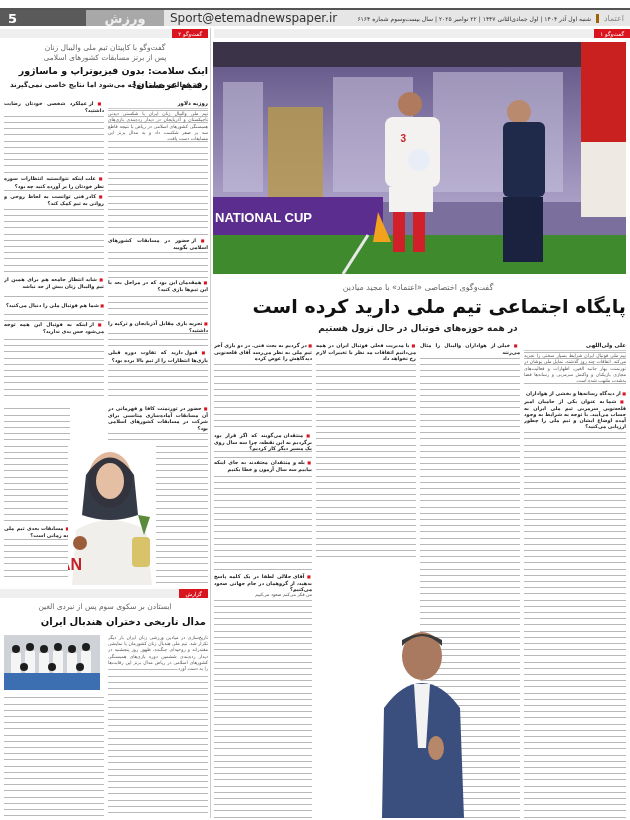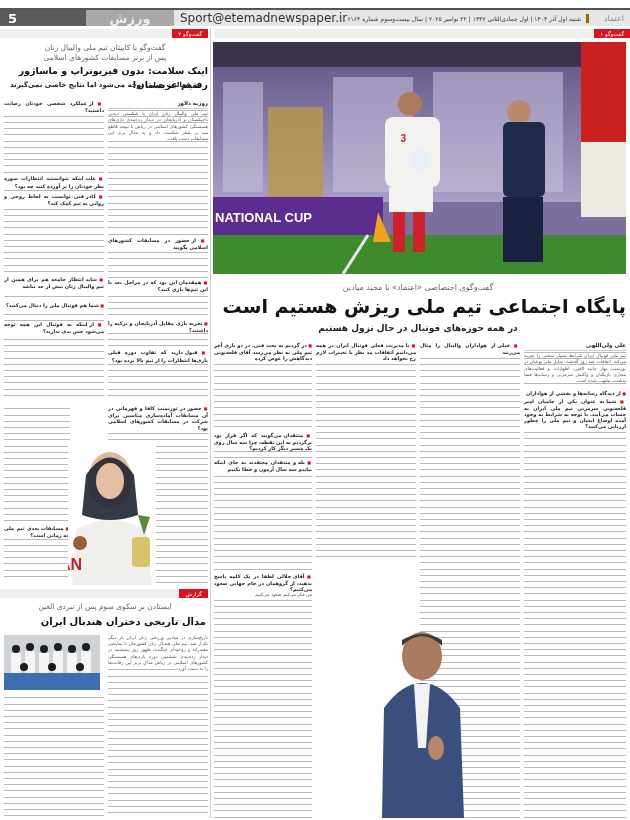--- a/index.html
+++ b/index.html
@@ -1,24 +1,24 @@
 <!DOCTYPE html>
 <html><head>
 <meta charset="utf-8">
 <style>
 *{box-sizing:border-box;margin:0;padding:0}
 html,body{width:630px;height:820px;background:#fff;overflow:hidden}
 body{font-family:"DejaVu Sans",sans-serif;color:#222;position:relative;direction:rtl}
 .masthead{position:absolute;top:8px;left:0;width:630px;height:18px;display:flex;direction:ltr;border-top:2px solid #555}
 .page-num{width:86px;background:#5a5a5a;color:#fff;font-weight:bold;font-size:13px;display:flex;align-items:center;padding-left:8px}
-.section-name{width:88px;background:#a8a8a8;color:#eee;font-size:13px;font-weight:bold;display:flex;align-items:center;justify-content:center}
+.section-name{width:78px;background:#a8a8a8;color:#eee;font-size:13px;font-weight:bold;display:flex;align-items:center;justify-content:center}
 .mast-right{flex:1;background:#e6e6e6;display:flex;align-items:center;justify-content:space-between;padding:0 6px;font-size:6px;color:#333}
 .email{font-size:12px;color:#333}
 .dateline{direction:rtl;display:flex;align-items:center;gap:5px}
-.logo{font-size:8px;color:#888;border-left:3px solid #a16207;padding-left:15px;font-family:"DejaVu Serif",serif}
+.logo{font-size:8px;color:#888;border-left:3px solid #a16207;padding-left:5px;font-family:"DejaVu Serif",serif}
 .sec-bar{position:absolute;top:29px;height:9px;background:#efefef}
 .sec-tag{position:absolute;top:0;right:0;height:9px;background:#d9141e;color:#fff;font-size:5.5px;padding:0 6px;display:flex;align-items:center}
 .col-div{position:absolute;top:28px;left:210px;width:1px;height:790px;background:#ccc}
 .photo{position:absolute;overflow:hidden}
 .kicker{position:absolute;text-align:center;color:#666;font-size:9px;line-height:12px}
 .headline{position:absolute;text-align:right;font-weight:bold;color:#111}
 .subhead{position:absolute;text-align:center;font-weight:bold;color:#222}
 .textcol{position:absolute;font-size:4.6px;line-height:6.2px;color:#555;text-align:justify;overflow:hidden}
 .textcol .q{color:#222;font-weight:bold;font-size:5px}
 .textcol .q::before{content:"■ ";color:#d9141e;font-size:4px}
@@ -82,21 +82,21 @@
     <circle cx="306" cy="70" r="12" fill="#b98a6e"></circle>
     <rect x="290" y="80" width="42" height="75" rx="6" fill="#1f2a4a"></rect>
     <rect x="290" y="155" width="40" height="65" fill="#1a2240"></rect>
 
     <rect x="368" y="0" width="45" height="100" fill="#c8211f"></rect>
     <rect x="368" y="100" width="45" height="75" fill="#efe9e3"></rect>
   </svg>
 </div>
 
 <div class="kicker" style="right:4px;top:282px;width:416px;font-size:8px">گفت‌وگوی اختصاصی «اعتماد» با مجید میادین</div>
-<div class="headline" style="right:4px;top:293px;width:416px;font-size:19px;line-height:26px">پایگاه اجتماعی تیم ملی ریزش هستیم است</div>
+<div class="headline" style="right:4px;top:293px;width:416px;font-size:19px;line-height:26px">پایگاه اجتماعی تیم ملی دارید کرده است</div>
 <div class="subhead" style="right:4px;top:322px;width:416px;font-size:9px;line-height:12px">در همه حوزه‌های فوتبال در حال نزول هستیم</div>
 
 <div class="textcol" style="left:524px;top:342px;width:102px;height:476px">
   <div class="byline">علی ولی‌اللهی</div>
   <span>تیم ملی فوتبال ایران شرایط بسیار سختی را تجربه می‌کند. اتفاقات چند روز گذشته، تمایل ملی پوشان در تورنمنت بهار جانبه الغین، اظهارات و فعالیت‌های مجازی بازیکنان و واکنش سرمربی و رسانه‌ها فضا به‌شدت ملتهب شده است.</span>
   <div class="line"></div>
   <div class="q">از دیدگاه رسانه‌ها و بخشی از هواداران</div>
   <div class="q">شما به عنوان یکی از حامیان امیر قلعه‌نویی سرمربی تیم ملی ایران به حساب می‌آیید. با توجه به شرایط به وجود آمده اوضاع ایشان و تیم ملی را چطور ارزیابی می‌کنید؟</div>
 </div>
 <div class="textcol" style="left:420px;top:342px;width:100px;height:476px">

